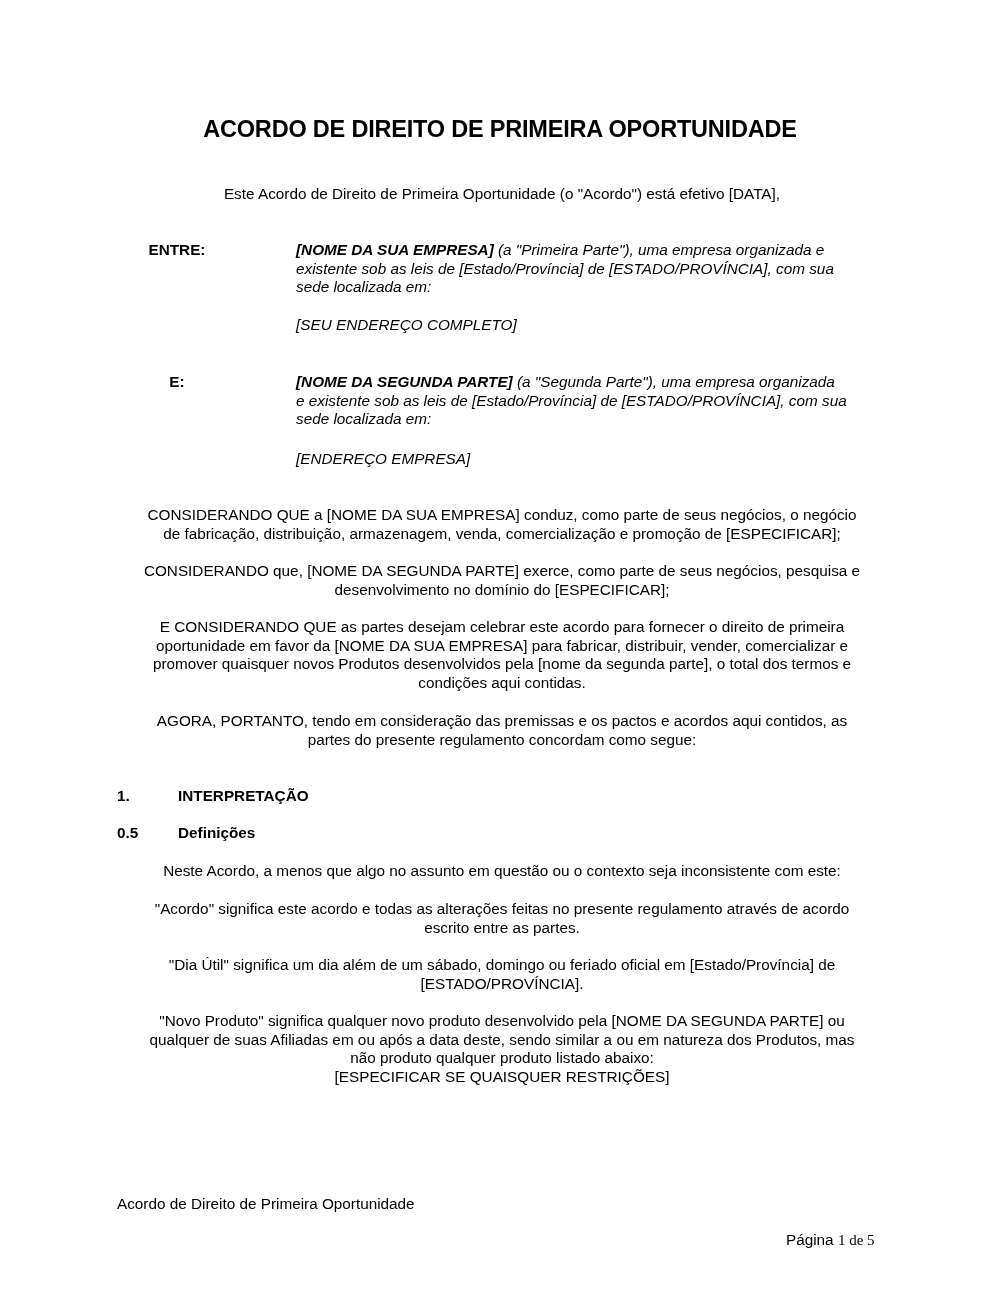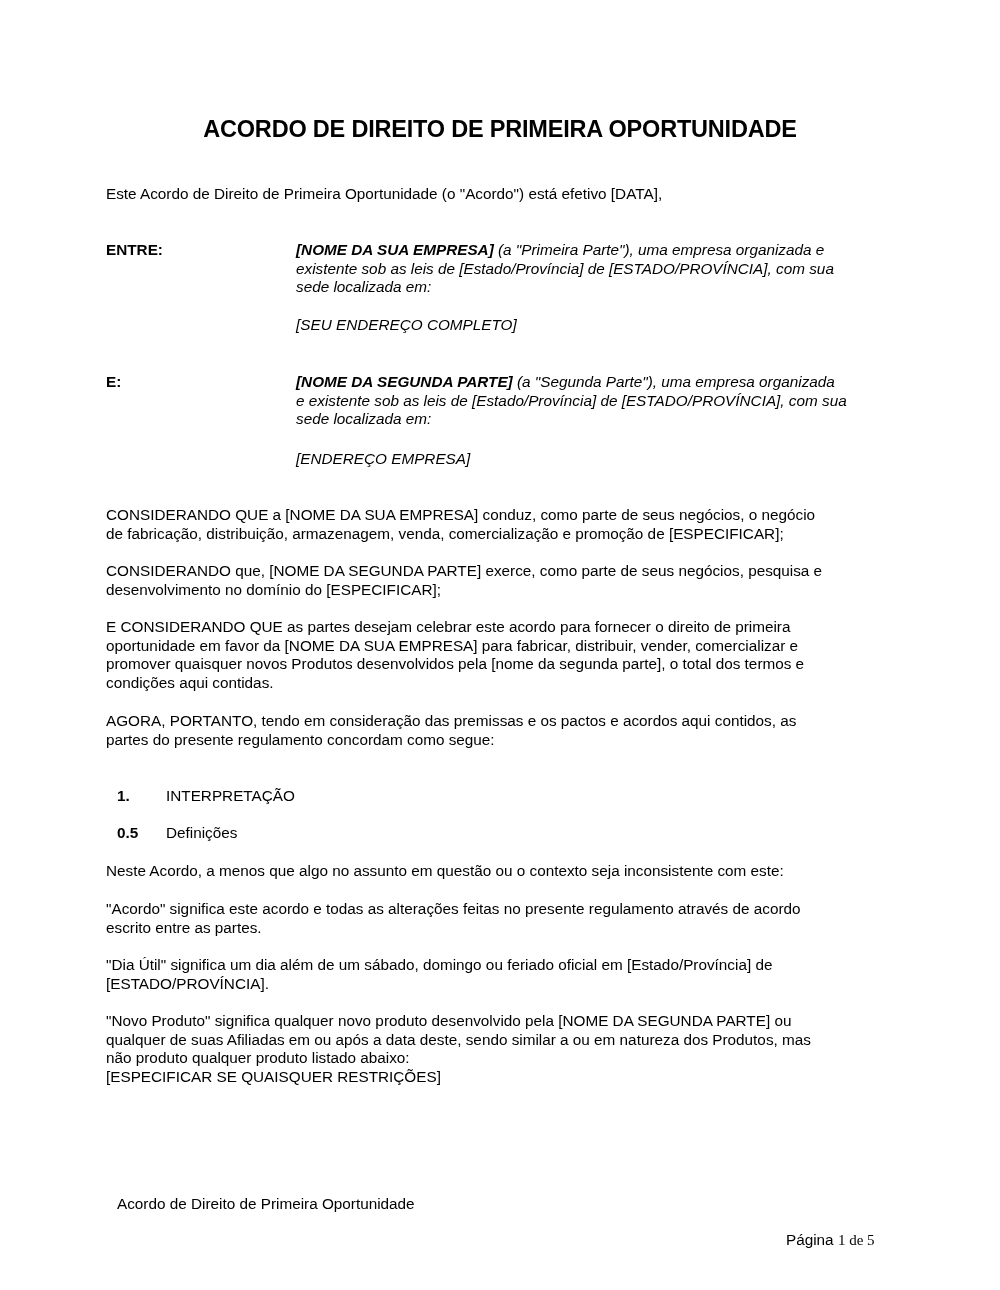--- a/index.html
+++ b/index.html
@@ -1,25 +1,25 @@
 <!DOCTYPE html>
 <html><head>
 <meta charset="utf-8">
 <style>
   html, body { margin: 0; padding: 0; background: #ffffff; }
   body { width: 1000px; height: 1290px; position: relative; overflow: hidden;
          font-family: "Liberation Sans", sans-serif; color: #000; font-size: 15.3px; }
   .page { position: absolute; left: 0; top: 0; width: 1000px; height: 972px; }
   .abs { position: absolute; }
   .title { left: 0; width: 1000px; top: 116px; text-align: center; font-weight: bold; font-size: 23.5px; letter-spacing: -0.2px; }
-  .line { left: 106px; width: 770px; line-height: 18.6px; }
+  .line { left: 117px; width: 770px; line-height: 18.6px; text-align: center; }
   .col2 { left: 296px; width: 600px; line-height: 18.6px; font-style: italic; }
   .b { font-weight: bold; }
   .num { position: absolute; left: 117px; font-weight: bold; }
-  .heading-text { position: absolute; left: 166px; font-weight: normal; }
+  .heading-text { position: absolute; left: 178px; font-weight: bold; }
   .footer-left { left: 117px; top: 1195px; }
   .footer-right { left: 786px; top: 1195px; margin-top: 36px; }
   .serif { font-family: "Liberation Serif", serif; font-size: 15px; }
 </style>
 </head>
 <body>
 
 <div class="page">
 
   <div class="abs title" data-bind="document.title">ACORDO DE DIREITO DE PRIMEIRA OPORTUNIDADE</div>

